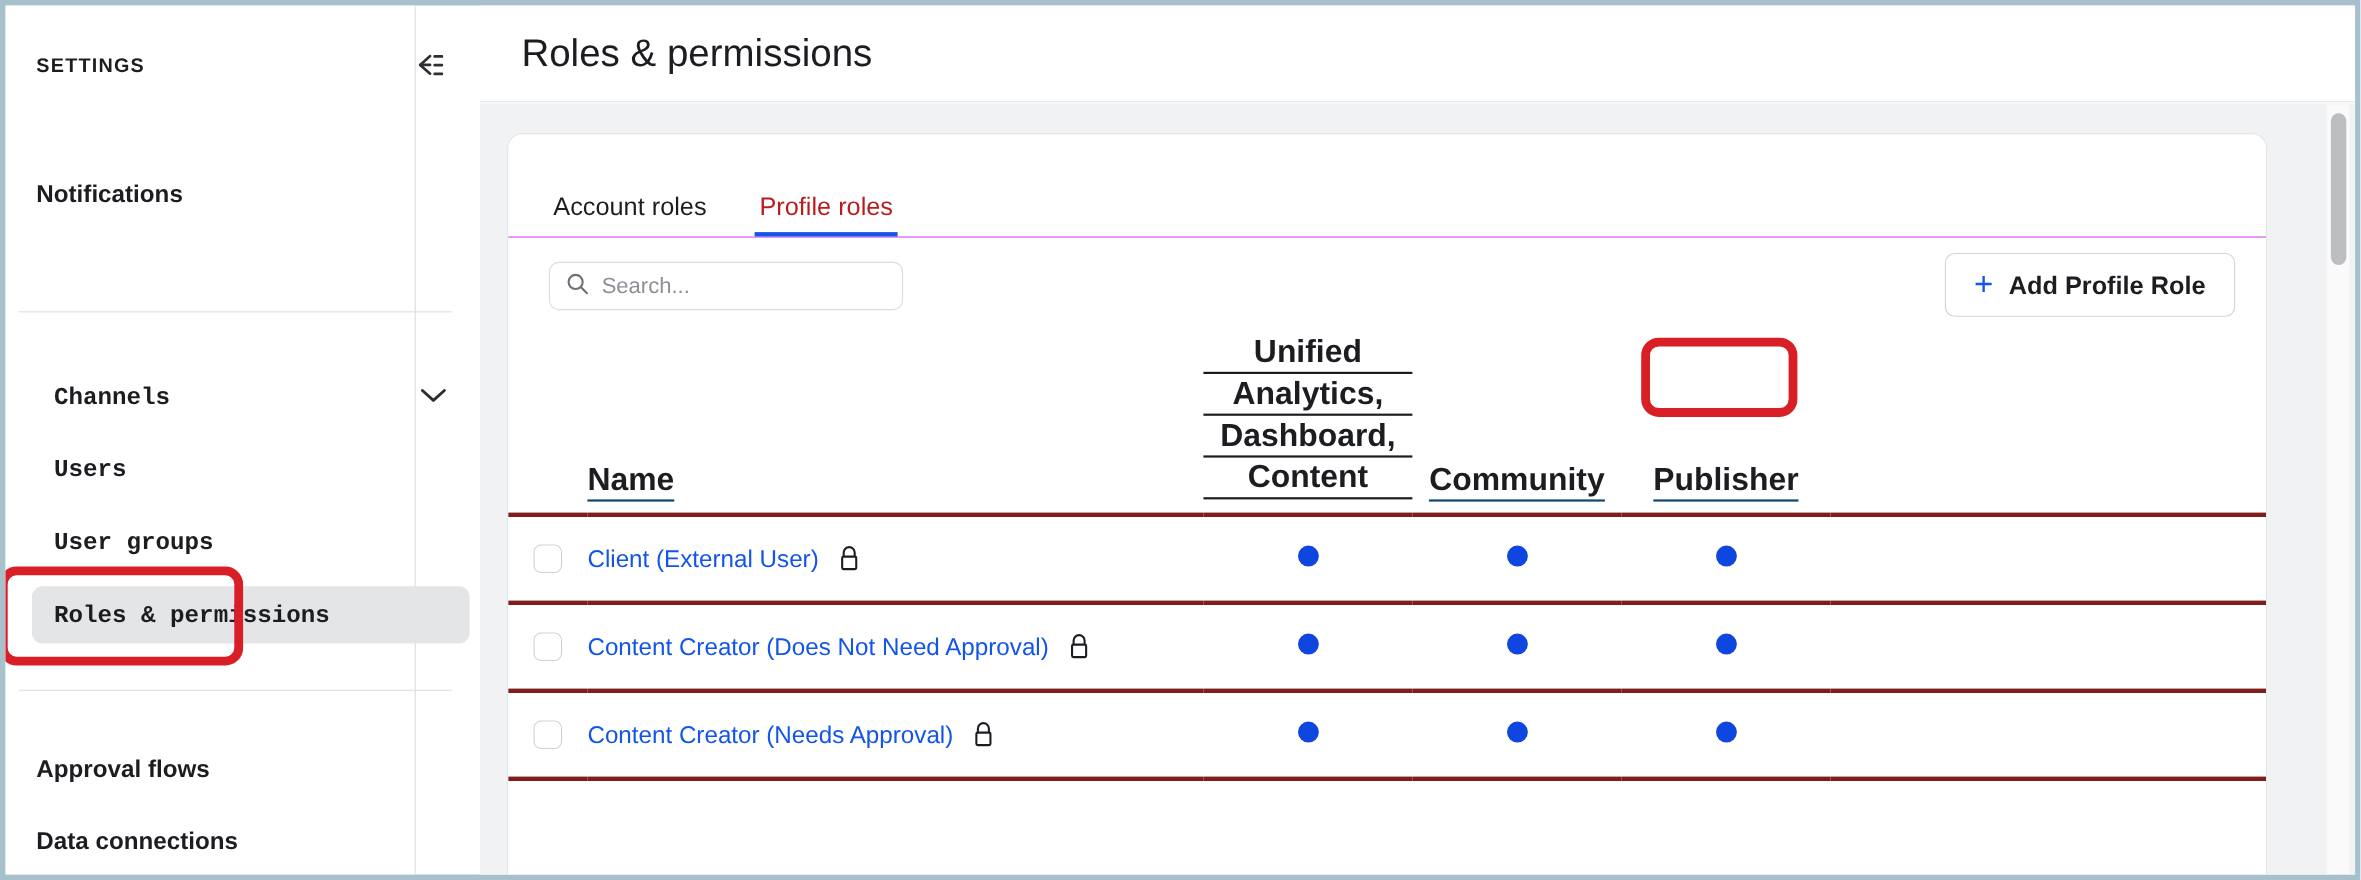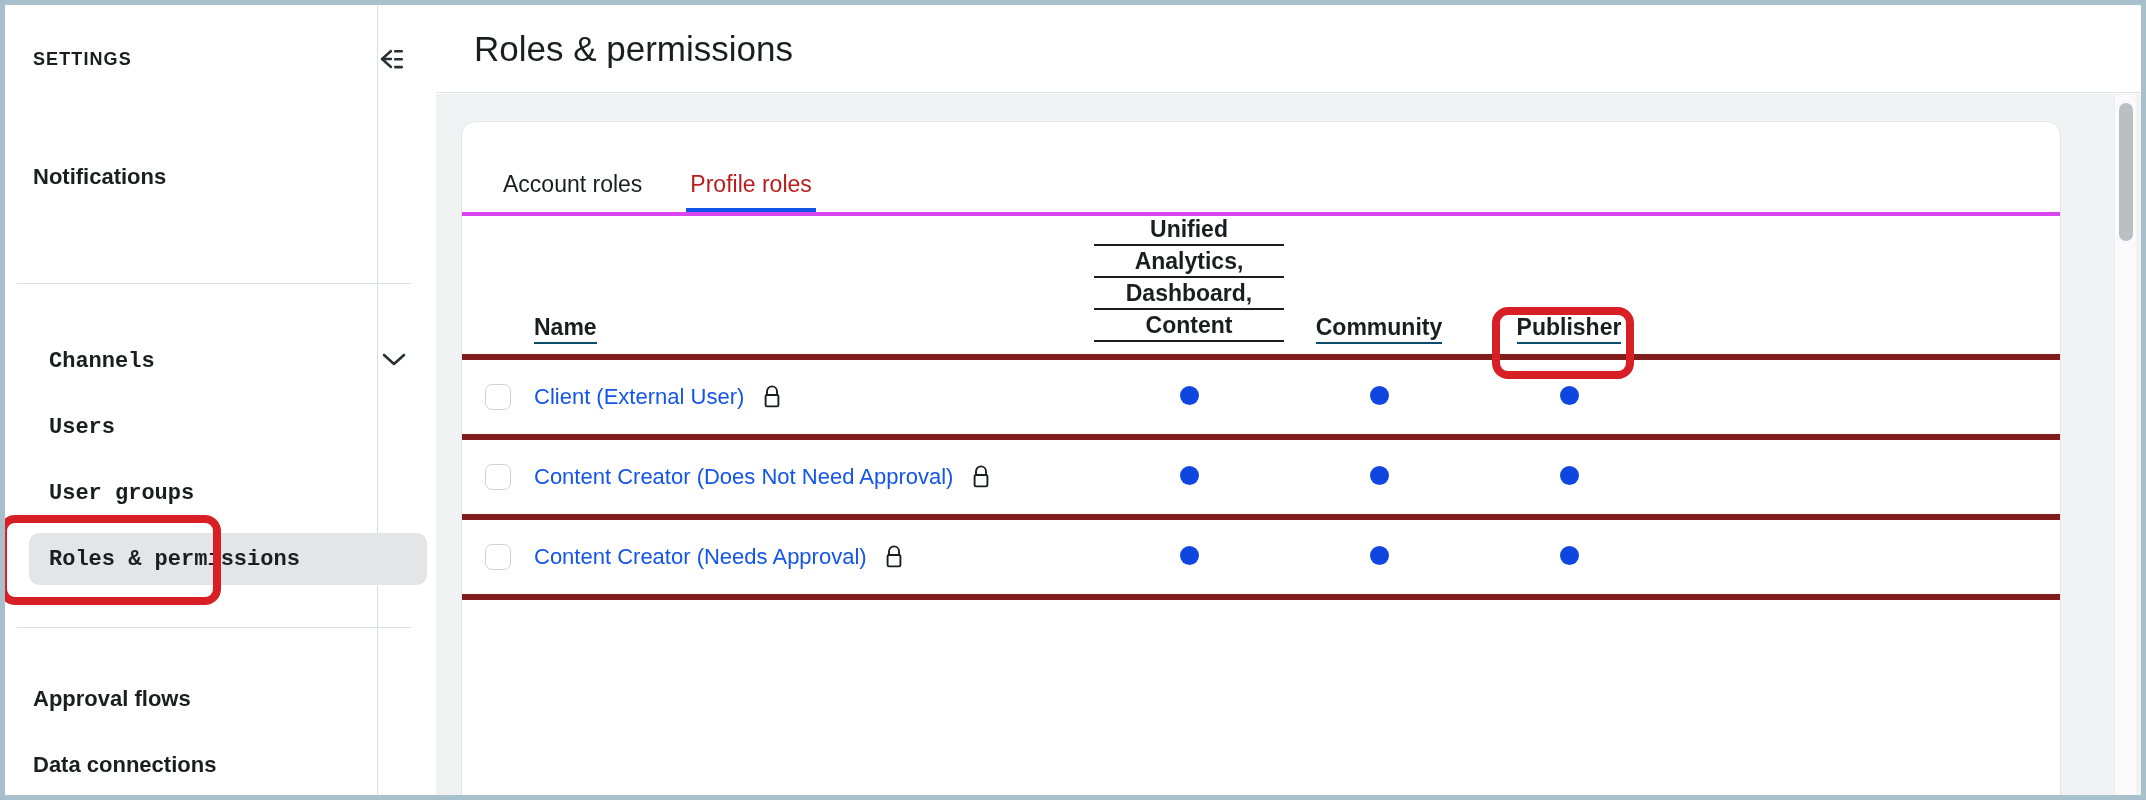--- a/index.html
+++ b/index.html
@@ -92,21 +92,21 @@
     border-radius: 14px;
     overflow: hidden;
   }
 
   
   #tabs {
     position: relative;
     display: flex; align-items: flex-end;
     height: 94px;
     padding-left: 37px;
-    border-bottom: 4px solid #d946ef;
+    border-bottom: 1px solid #d946ef;
   }
   .tab {
     font-size: 23px;
     color: #1b1d21;
     padding: 0 4px 14px 4px;
     margin-right: 40px;
     cursor: pointer;
     position: relative;
     white-space: nowrap;
   }
@@ -154,41 +154,41 @@
 
   
   table#roles-table {
     width: 100%;
     border-collapse: collapse;
     table-layout: fixed;
   }
   #roles-table th {
     vertical-align: bottom;
     padding-bottom: 10px;
-    font-size: 23px; font-weight: 700;
+    font-size: 29px; font-weight: 700;
     color: #1b1d21;
   }
   th.col-check { width: 72px; }
   th.col-name  { width: 560px; text-align: left; padding-left: 0; }
   th.col-perm  { width: 190px; text-align: center; }
   th.col-spacer{ width: auto; }
   .sortable-label {
     display: inline-block;
     border-bottom: 2px solid #0c4a6e;
     padding-bottom: 2px;
     line-height: 1.08;
   }
   .stacked { display: block; }
   .stacked span {
     display: block;
     border-bottom: 2px solid #1b1d21;
     padding-bottom: 1px;
     margin-bottom: 2px;
   }
-  #roles-table tbody tr { border-top: 6px solid #7f1d1d; margin-left: 44px; }
+  #roles-table tbody tr { border-top: 4px solid #7f1d1d; margin-left: 44px; }
   #roles-table td {
     height: 80px;
     vertical-align: middle;
   }
   td.cell-check { text-align: center; }
   td.cell-name  { text-align: left; }
   td.cell-perm  { text-align: center; }
   .checkbox {
     display: inline-block;
     width: 26px; height: 26px;
@@ -321,20 +321,36 @@
 
         <div id="tabs">
           <div class="tab">
             <span>Account roles</span>
           </div>
           <div class="tab active">
             <span>Profile roles</span>
           </div>
         </div>
 
+        <div id="toolbar">
+          <div id="search-box">
+            <span>
+              <svg width="22" height="22" viewBox="0 0 22 22" fill="none">
+                <circle cx="9.3" cy="9.3" r="6.4" stroke="#6b7177" stroke-width="1.9"></circle>
+                <path d="M14.2 14.2 L19.6 19.6" stroke="#6b7177" stroke-width="1.9" stroke-linecap="round"></path>
+              </svg>
+            </span>
+            <span id="search-placeholder">Search...</span>
+          </div>
+
+          <div id="add-role-btn">
+            <span class="plus-icon">+</span>
+            <span>Add Profile Role</span>
+          </div>
+        </div>
 
         <table id="roles-table">
           <thead>
             <tr>
               <th class="col-check"></th>
               <th class="col-name">
                 <span class="sortable-label">Name</span>
               </th>
               <th class="col-perm">
                 <span class="stacked">

